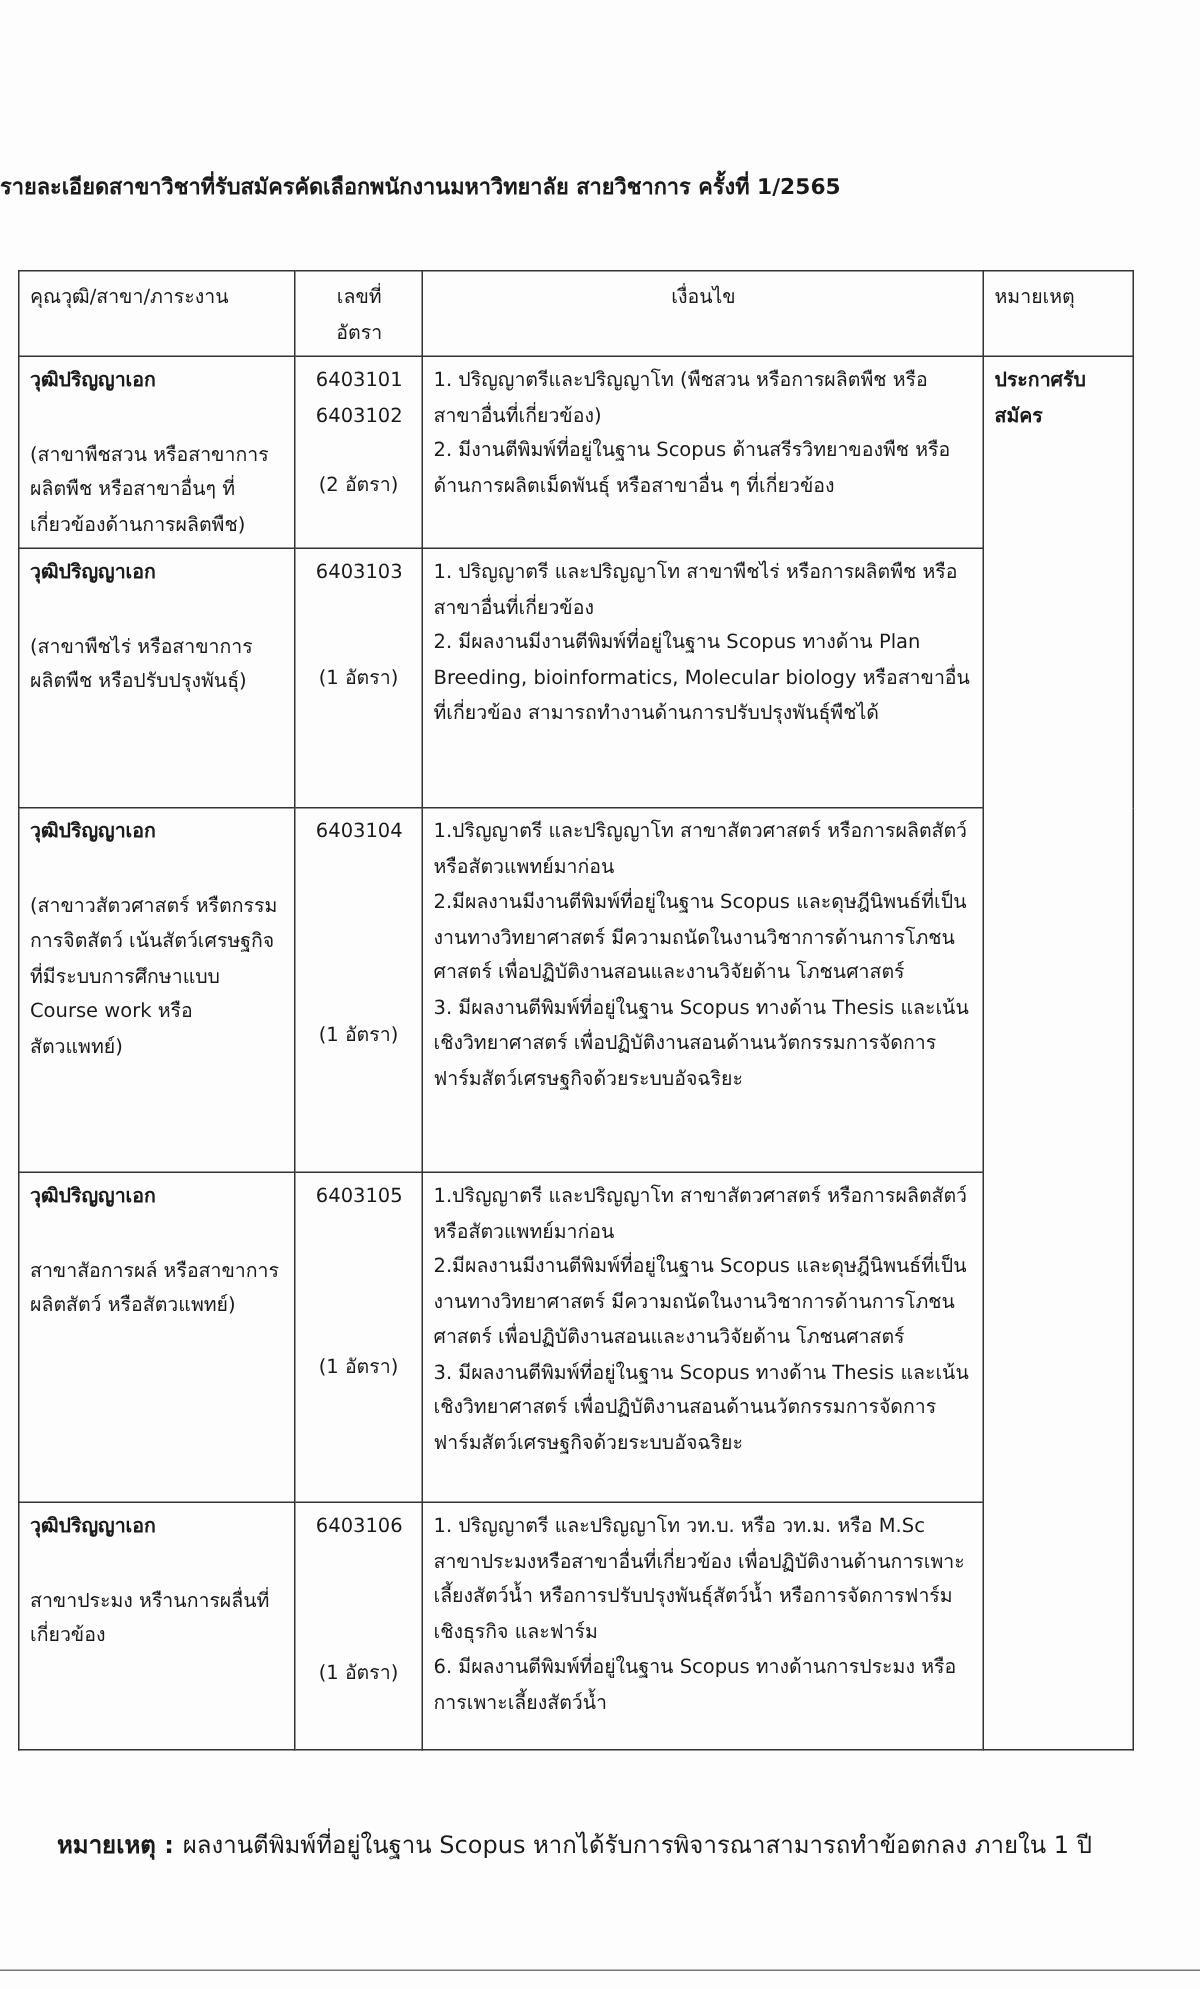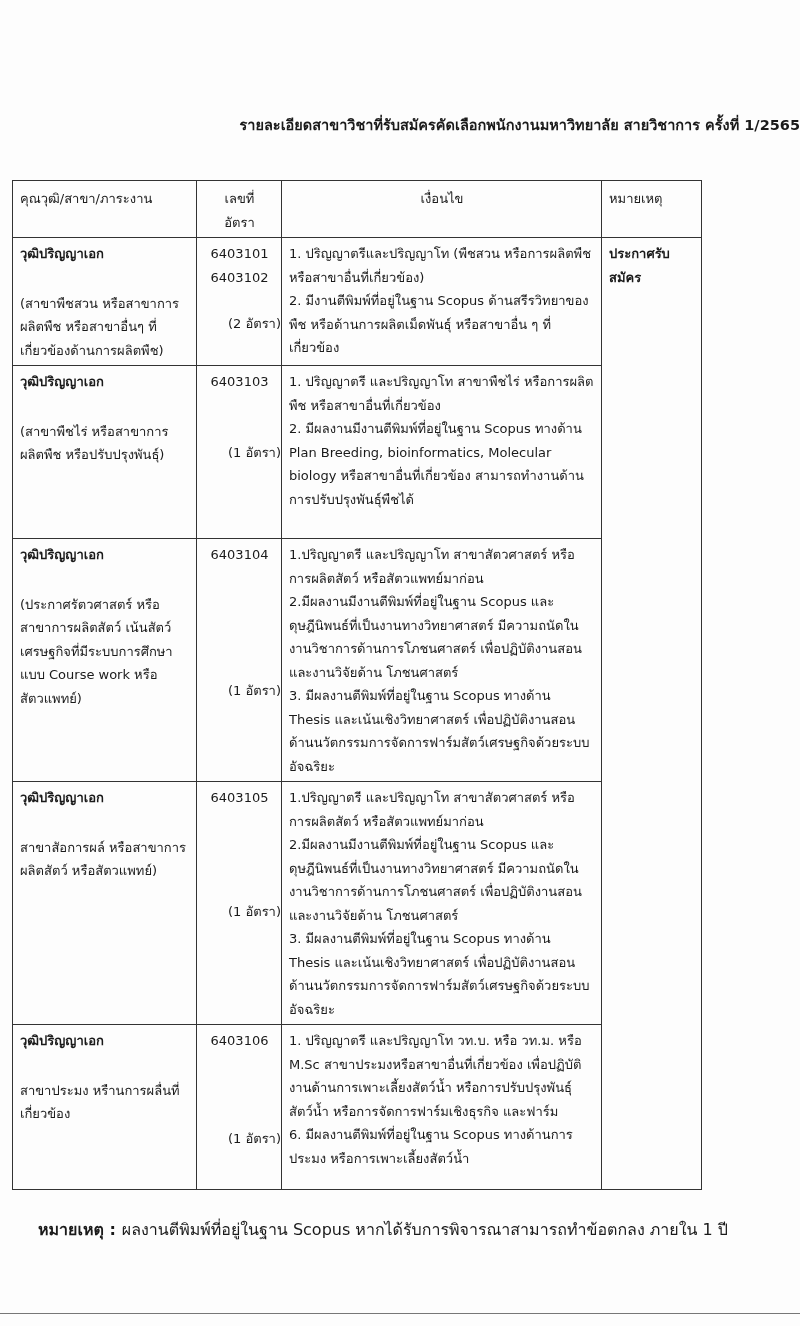--- a/index.html
+++ b/index.html
@@ -3,37 +3,37 @@
   <meta charset="utf-8">
   <style>
     html, body { margin: 0; padding: 0; background: #fdfdfd; }
     body {
       width: 800px; height: 1326px; position: relative; overflow: hidden;
       font-family: "DejaVu Sans", "Liberation Sans", sans-serif;
       color: #1a1a1a;
     }
     .title-block {
       position: absolute; top: 113px; left: 0; width: 800px;
-      text-align: right; font-weight: bold; font-size: 14.5px; line-height: 24px;
+      text-align: left; font-weight: bold; font-size: 14.5px; line-height: 24px;
     }
     table.req {
-      position: absolute; top: 180px; left: 12px; width: 690px;
+      position: absolute; top: 180px; left: 12px; width: 744px;
       border-collapse: collapse; font-size: 13px; line-height: 23.5px;
     }
     table.req th, table.req td {
       border: 1.5px solid #333; vertical-align: top; padding: 4px 6px 3px 7px;
     }
     table.req th { font-weight: normal; padding-top: 6px; }
     th.c1 { width: 170px; text-align: left; }
     th.c2 { width: 71px; text-align: center; }
     th.c3 { text-align: center; margin-top: 22px; }
     th.c4 { width: 86px; text-align: left; }
     td.num { text-align: center; position: relative; padding-left: 4px; padding-right: 4px; }
     td.num .ids div { white-space: nowrap; }
-    td.num .count { position: absolute; left: 0; right: 0; text-align: right; white-space: nowrap; }
+    td.num .count { position: absolute; left: 0; right: 0; text-align: center; white-space: nowrap; }
     .deg { font-weight: bold; display: block; }
     .field { display: block; margin-top: 26px; }
     td.cond div { display: block; }
     td.remark { font-weight: bold; }
     tr.r1 td { height: 98px; }
     tr.r2 td { height: 165px; }
     tr.r3 td { height: 235px; }
     tr.r4 td { height: 212px; }
     tr.r5 td { height: 157px; }
     .footnote {
@@ -97,21 +97,21 @@
       </td>
       <td class="cond">
         <div>1. ปริญญาตรี และปริญญาโท สาขาพืชไร่ หรือการผลิตพืช หรือสาขาอื่นที่เกี่ยวข้อง</div>
         <div>2. มีผลงานมีงานตีพิมพ์ที่อยู่ในฐาน Scopus ทางด้าน Plan Breeding, bioinformatics, Molecular biology หรือสาขาอื่นที่เกี่ยวข้อง สามารถทำงานด้านการปรับปรุงพันธุ์พืชได้</div>
       </td>
     </tr>
 
     <tr class="r3">
       <td>
         <span class="deg">วุฒิปริญญาเอก</span>
-        <span class="field">(ประกาศรัตวศาสตร์ หรือสาขาการผลิตสัตว์ เน้นสัตว์เศรษฐกิจที่มีระบบการศึกษาแบบ Course work หรือสัตวแพทย์)</span>
+        <span class="field">(สาขาวสัตวศาสตร์ หรืตกรรมการจิตสัตว์ เน้นสัตว์เศรษฐกิจที่มีระบบการศึกษาแบบ Course work หรือสัตวแพทย์)</span>
       </td>
       <td class="num">
         <div class="ids">
           <div>6403104</div>
         </div>
         <div class="count" style="top:140px">(1 อัตรา)</div>
       </td>
       <td class="cond">
         <div>1.ปริญญาตรี และปริญญาโท สาขาสัตวศาสตร์ หรือการผลิตสัตว์ หรือสัตวแพทย์มาก่อน</div>
         <div>2.มีผลงานมีงานตีพิมพ์ที่อยู่ในฐาน Scopus  และดุษฎีนิพนธ์ที่เป็นงานทางวิทยาศาสตร์ มีความถนัดในงานวิชาการด้านการโภชนศาสตร์ เพื่อปฏิบัติงานสอนและงานวิจัยด้าน โภชนศาสตร์</div>

